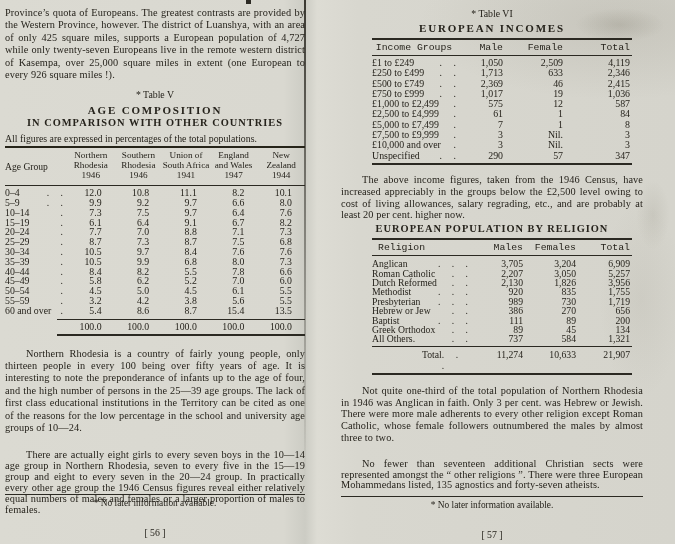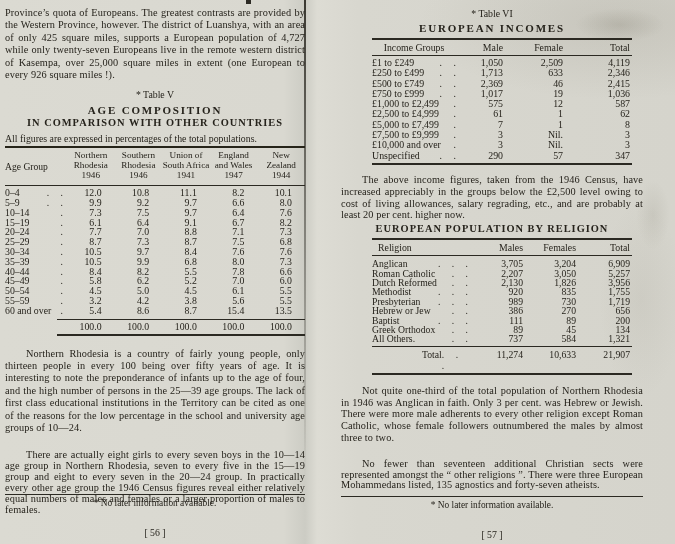--- a/index.html
+++ b/index.html
@@ -56,21 +56,21 @@
   .tv-head .hl { width:62px; font-size:9.6px; }
   .tv-head .hc { flex:1; text-align:center; white-space:pre-line; font-size:9.2px; line-height:9.9px; }
   .tv-row { display:flex; line-height:9.8px; }
   .tv-row .lab { width:62px; display:flex; justify-content:space-between; padding-right:4px; }
   .tv-row .val { flex:1; text-align:right; padding-right:13px; }
   .tv-totals { line-height:10px; margin:2px 0; }
   .dots { word-spacing:9px; }
 
   
   .ti { margin-left:31px; width:260px; }
-  .ti-head { display:flex; align-items:flex-start; padding:2px 0 2px; font-size:9.8px; line-height:11px; }
+  .ti-head { display:flex; align-items:flex-start; padding:2px 0 2px; font-size:9.8px; line-height:11px;font-family:Liberation Mono, monospace; }
   .ti-row  { display:flex; }
   .t6 .ti-row { font-size:9.9px; line-height:10.3px;justify-content:center; }
   .t7 .ti-row { font-size:9.7px; line-height:9.4px; }
   .t6 .lab { width:84px; display:flex; justify-content:space-between; }
   .t6 .v1 { width:49px; text-align:right; padding-right:2px; }
   .t6 .v2 { width:60px; text-align:right; padding-right:2px; }
   .t6 .v3 { flex:1;     text-align:right; padding-right:2px; }
   .t6 .ti-head .lab { display:block; text-align:center; }
   .t7 .lab { width:96px; display:flex; justify-content:space-between; }
   .t7 .v1 { width:57px; text-align:right; padding-right:2px; }
@@ -349,21 +349,21 @@
           <div class="v2">12</div>
           <div class="v3">587</div>
         </div>
         <div class="ti-row">
           <div class="lab">
             <span>£2,500 to £4,999</span>
             <span class="dots">.</span>
           </div>
           <div class="v1">61</div>
           <div class="v2">1</div>
-          <div class="v3">62</div>
+          <div class="v3">84</div>
         </div>
         <div class="ti-row">
           <div class="lab">
             <span>£5,000 to £7,499</span>
             <span class="dots">.</span>
           </div>
           <div class="v1">7</div>
           <div class="v2">1</div>
           <div class="v3">8</div>
         </div>

